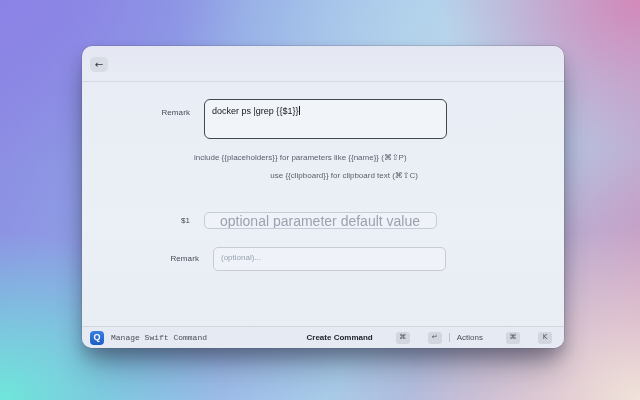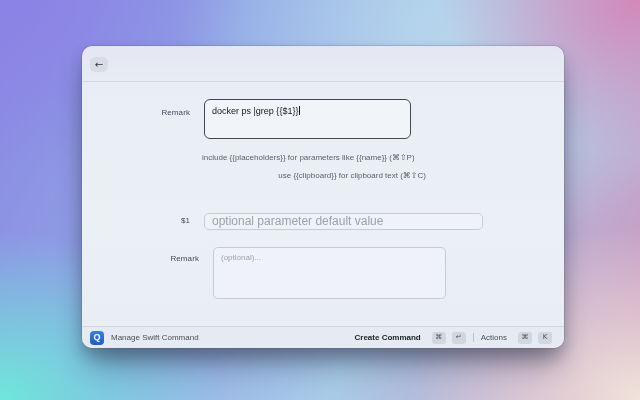--- a/index.html
+++ b/index.html
@@ -41,66 +41,66 @@
   .row { position: absolute; left: 0; width: 100%; display: flex; }
   .flabel {
     width: 108px; margin-right: 14px; text-align: right; flex: 0 0 108px;
     font-size: 8px; color: #454b57; letter-spacing: 0.1px;
   }
   .fields { width: 233px; }
 
   .row-command { top: 17px; }
   .row-command .flabel { padding-top: 9px; }
   .cmd-box {
-    width: 207px; height: 40px; border-radius: 6px;
+    width: 243px; height: 40px; border-radius: 6px;
     background: #f1f5fa; border: 1px solid #43474f;
     padding: 6px 7px; font-size: 9px; color: #14161b; cursor: text;
   }
   .caret { display: inline-block; width: 1px; height: 9px; background: #1a1c22;
     vertical-align: -1px; margin-left: 1px; }
 
-  .help { position: absolute; top: 69px; left: 120px; width: 240px;
+  .help { position: absolute; top: 69px; left: 112px; width: 240px;
     font-size: 8px; line-height: 13px; color: #5b626b; color: #5b626d; }
   .help p { max-width: 224px; }
   .help p + p { margin-top: 5px; text-align: right; }
 
   .row-param { top: 130px; align-items: center; height: 17px; }
   .text-input {
-    width: 279px; height: 17px; border-radius: 5px;
+    width: 233px; height: 17px; border-radius: 5px;
     background: #eff3f9; border: 1px solid #c6cbd5;
-    padding: 0 7px; font-size: 12px; color: #14161b;
+    padding: 0 15px; font-size: 14px; color: #14161b;
     font-family: "Liberation Sans", sans-serif; outline: none;
   }
   .text-input::placeholder { color: #9ba2ae; opacity: 1; }
 
   .row-remark { top: 165px; }
   .row-remark .flabel { padding-top: 7px; margin-left: 9px; }
   .textarea-input {
-    width: 233px; height: 52px; border-radius: 5px; resize: none;
+    width: 233px; height: 24px; border-radius: 5px; resize: none;
     background: #eff3f9; border: 1px solid #c6cbd5;
     padding: 5px 7px; font-size: 8px; color: #14161b;
     font-family: "Liberation Sans", sans-serif; outline: none;
   }
   .textarea-input::placeholder { color: #9ba2ae; opacity: 1; }
 
   .footer {
     position: absolute; left: 0; right: 0; bottom: 0; height: 22px;
     border-top: 1px solid #d2d6df; background: rgba(228,232,240,0.55);
     display: flex; align-items: center; padding: 0 12px 0 8px;
   }
   .app-chip { display: flex; align-items: center; gap: 7px; }
   .app-icon {
     width: 14px; height: 14px; border-radius: 4px;
     background: linear-gradient(180deg, #3a7fe0 0%, #1d5cc4 100%);
     color: #ffffff; font-size: 9px; font-weight: bold;
     display: flex; align-items: center; justify-content: center; line-height: 1;
   }
-  .app-name { font-size: 8px; color: #4a5058; }
+  .app-name { font-size: 8px; color: #4a5058; font-family: Liberation Mono, monospace; }
   .footer-spacer { flex: 1; }
-  .action { display: flex; align-items: center; gap: 6px; cursor: pointer;
+  .action { display: flex; align-items: center; gap: 18px; cursor: pointer;
     background: none; border: none; padding: 0; font-family: "Liberation Sans", sans-serif; }
   .action .alabel { font-size: 8px; margin-right: 5px; }
   .primary .alabel { color: #23262c; font-weight: bold; }
   .secondary .alabel { color: #4a5058; font-weight: normal; }
   .keycap {
     min-width: 14px; height: 12px; padding: 0 3px; border-radius: 3px;
     background: #d2d6de; color: #4a505a; font-size: 7px; line-height: 1;
     display: inline-flex; align-items: center; justify-content: center;
     font-family: "DejaVu Sans", sans-serif;
   }

